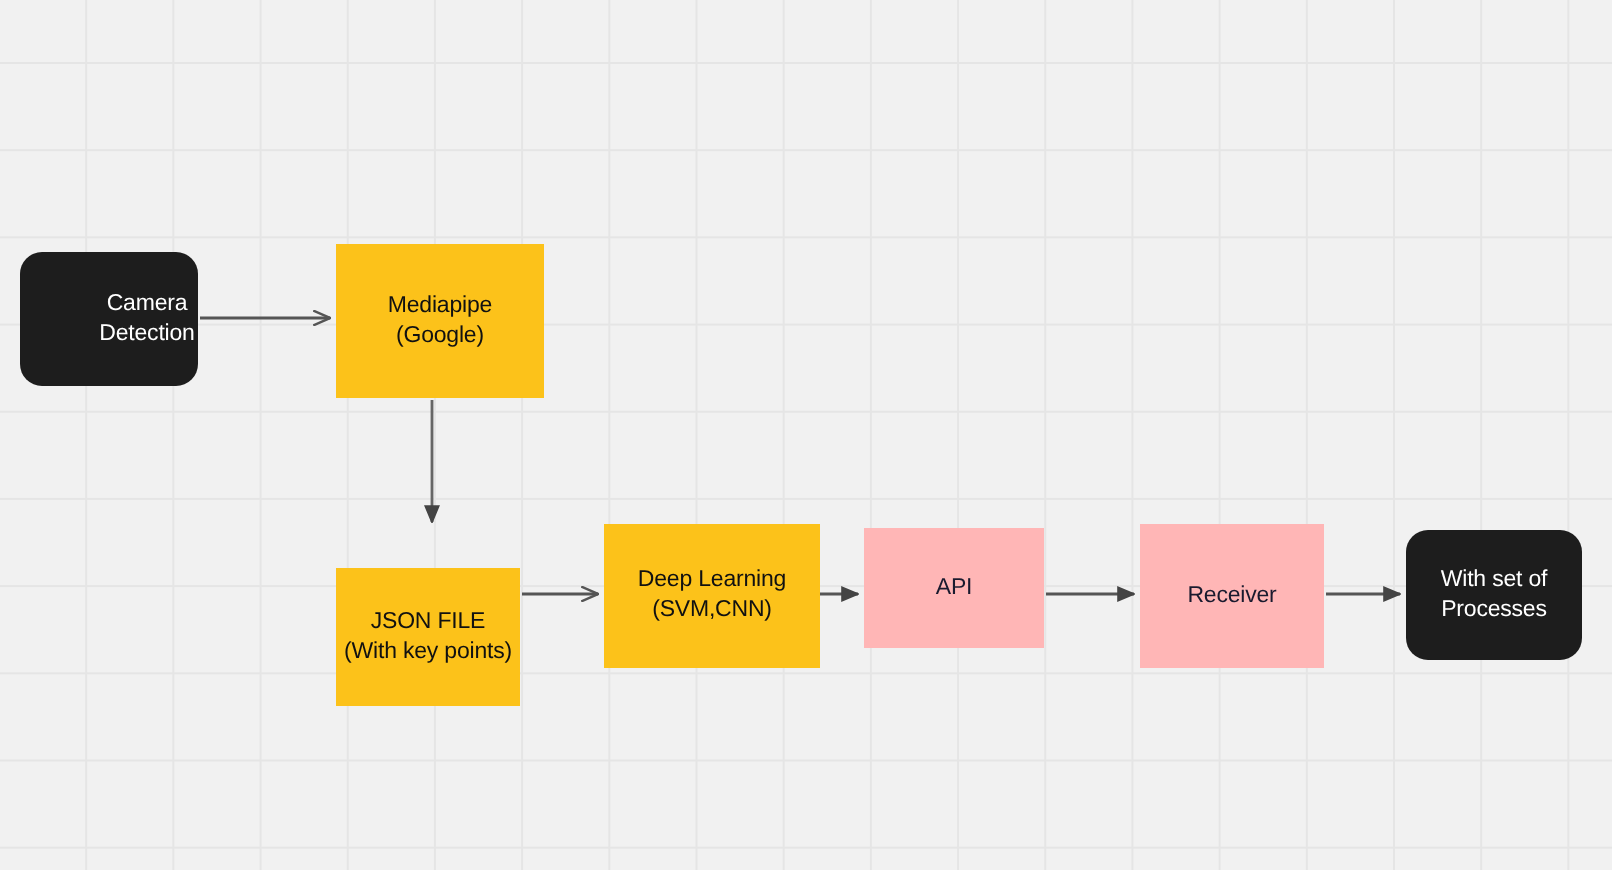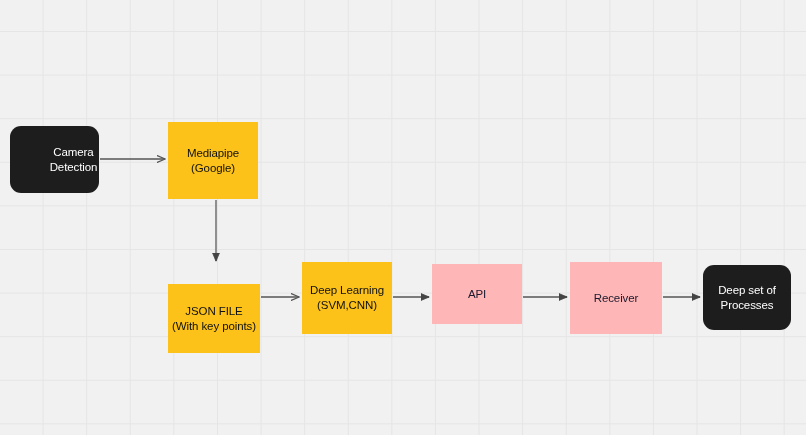--- a/index.html
+++ b/index.html
@@ -82,41 +82,41 @@
     <line x1="523" y1="297" x2="567" y2="297" stroke="#555555" stroke-width="1.4" marker-end="url(#arrowhead-solid)"></line>
 
     <line x1="663" y1="297" x2="700" y2="297" stroke="#555555" stroke-width="1.4" marker-end="url(#arrowhead-solid)"></line>
   </svg>
 
   <div class="node node-dark" style="left:10px; top:126px; width:89px; height:67px;padding-left:38px;">
     <span>Camera
 Detection</span>
   </div>
 
-  <div class="node node-yellow" style="left:168px; top:122px; width:90px; height:77px;">
+  <div class="node node-yellow" style="left:168px; top:122px; width:104px; height:77px;">
     <span>Mediapipe
 (Google)</span>
   </div>
 
   <div class="node node-yellow" style="left:168px; top:264px; width:92px; height:69px;margin-top:20px;">
     <span>JSON FILE
 (With key points)</span>
   </div>
 
-  <div class="node node-yellow" style="left:302px; top:262px; width:90px; height:72px;">
+  <div class="node node-yellow" style="left:302px; top:262px; width:108px; height:72px;">
     <span>Deep Learning
 (SVM,CNN)</span>
   </div>
 
   <div class="node node-pink" style="left:432px; top:264px; width:90px; height:60px;">
     <span>API</span>
   </div>
 
   <div class="node node-pink" style="left:570px; top:262px; width:92px; height:72px;">
     <span>Receiver</span>
   </div>
 
   <div class="node node-dark" style="left:703px; top:265px; width:88px; height:65px;">
-    <span>Deep set of
+    <span>With set of
 Processes</span>
   </div>
 
 </div>
 
 </body></html>

